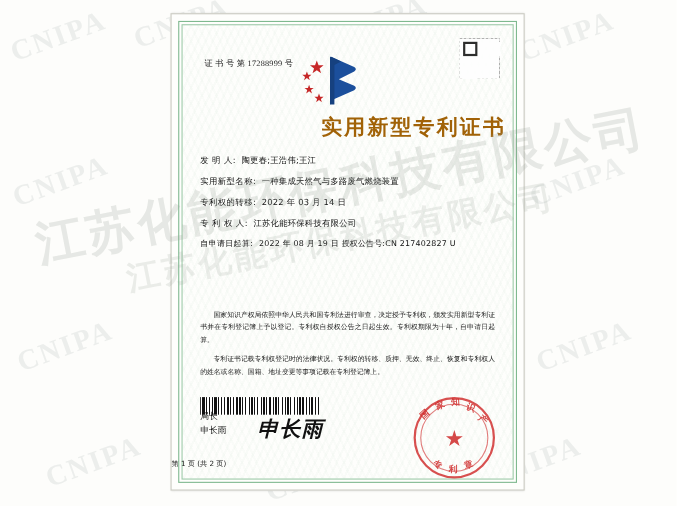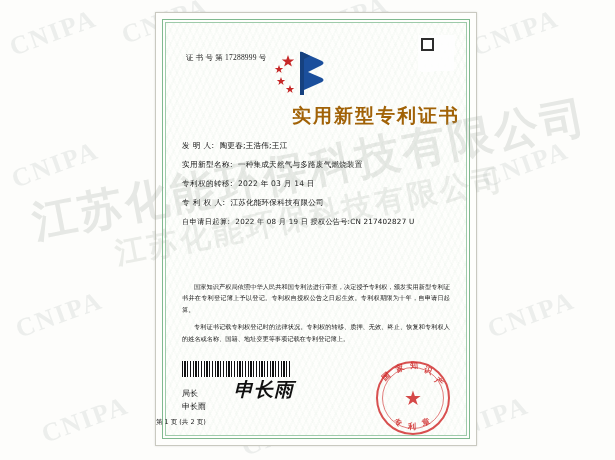--- a/index.html
+++ b/index.html
@@ -176,21 +176,21 @@
     height: 16px;
     background-image: repeating-linear-gradient(90deg,
       #111 0 1px, #fff 1px 2px, #111 2px 4px, #fff 4px 5px,
       #111 5px 6px, #fff 6px 8px, #111 8px 9px, #fff 9px 11px);
   }
 
   
   #sig-block {
     position: absolute;
     left: 26px;
-    top: 375px;
+    top: 360px;
     font-size: 8px;
     line-height: 1.6;
     color: #111;
     font-family: "DejaVu Sans", "Liberation Sans", sans-serif;
   }
   #sig-name {
     position: absolute;
     left: 78px;
     top: 364px;
     font-size: 19px;

